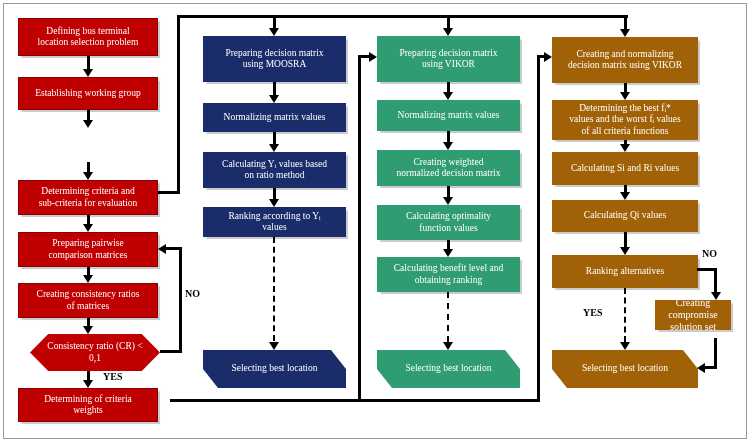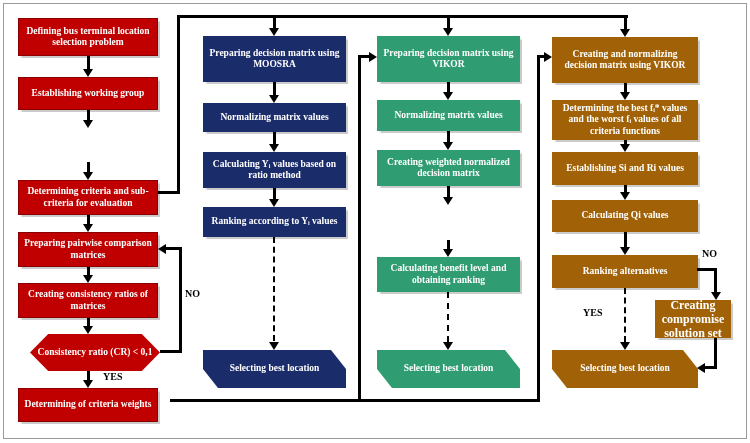--- a/index.html
+++ b/index.html
@@ -1,20 +1,20 @@
 <!DOCTYPE html>
 <html><head>
 <meta charset="utf-8">
 <style>
   html,body{margin:0;padding:0;background:#fff;}
   .canvas{position:relative;width:750px;height:443px;background:#fff;overflow:hidden;
           font-family:"Liberation Serif","DejaVu Serif",serif;}
   .frame{position:absolute;left:3px;top:3px;width:742px;height:434px;border:1px solid #9a9a9a;}
   .bx{position:absolute;display:flex;align-items:center;justify-content:center;text-align:center;
-      color:#fff;font-weight:bold;font-size:9.5px;line-height:1.18;padding:2px 5px;box-sizing:border-box;
+      color:#fff;font-weight:normal;font-size:9.5px;line-height:1.18;padding:2px 14px;box-sizing:border-box;
       box-shadow:1.5px 1.5px 1px rgba(140,140,140,.45);}
   .red{background:#c00000;border:1px solid #8a0000;}
   .navy{background:#1b2c6b;}
   .green{background:#2f9c72;}
   .blue{background:#a16207;}
   .hex{clip-path:polygon(0% 50%,14% 0%,86% 0%,100% 50%,86% 100%,14% 100%);
        box-shadow:none;filter:drop-shadow(1.5px 1.5px 1px rgba(140,140,140,.55));border:none;}
   .card{clip-path:polygon(0 0,calc(100% - 15px) 0,100% 19px,100% 100%,15px 100%,0 calc(100% - 19px));
         box-shadow:none;filter:drop-shadow(1.5px 1.5px 1px rgba(140,140,140,.55));}
   .ln{position:absolute;background:#000;}
@@ -88,40 +88,41 @@
   <div class="ln" style="left:272.5px;top:132px;width:3px;height:12px"></div>
     <div class="hd hd-down" style="left:269px;top:144px"></div>
   <div class="ln" style="left:272.5px;top:188px;width:3px;height:11px"></div>
     <div class="hd hd-down" style="left:269px;top:199px"></div>
   <div class="dln" style="left:272.5px;top:237px;height:104px"></div>
     <div class="hd hd-down" style="left:269px;top:342px"></div>
 
   <div class="bx green" style="left:377px;top:36px;width:143px;height:46px">Preparing decision matrix using VIKOR</div>
   <div class="bx green" style="left:377px;top:100px;width:143px;height:31px">Normalizing matrix values</div>
   <div class="bx green" style="left:377px;top:150px;width:143px;height:36px">Creating weighted normalized decision matrix</div>
+  <div class="bx green" style="left:377px;top:205px;width:143px;height:35px">Calculating optimality function values</div>
   <div class="bx green" style="left:377px;top:257px;width:143px;height:35px">Calculating benefit level and obtaining ranking</div>
   <div class="bx green card" style="left:377px;top:350px;width:143px;height:38px">Selecting best location</div>
 
   <div class="ln" style="left:446.5px;top:82px;width:3px;height:10px"></div>
     <div class="hd hd-down" style="left:443px;top:92px"></div>
   <div class="ln" style="left:446.5px;top:131px;width:3px;height:11px"></div>
     <div class="hd hd-down" style="left:443px;top:142px"></div>
   <div class="ln" style="left:446.5px;top:186px;width:3px;height:11px"></div>
     <div class="hd hd-down" style="left:443px;top:197px"></div>
   <div class="ln" style="left:446.5px;top:240px;width:3px;height:9px"></div>
     <div class="hd hd-down" style="left:443px;top:249px"></div>
   <div class="dln" style="left:446.5px;top:292px;height:50px"></div>
     <div class="hd hd-down" style="left:443px;top:342px"></div>
 
   <div class="bx blue" style="left:552px;top:37px;width:146px;height:46px">Creating and normalizing decision matrix using VIKOR</div>
   <div class="bx blue" style="left:552px;top:100px;width:146px;height:40px">Determining the best fᵢ* values and the worst fᵢ values of all criteria functions</div>
-  <div class="bx blue" style="left:552px;top:152px;width:146px;height:33px">Establishing Si and Ri values</div>
+  <div class="bx blue" style="left:552px;top:152px;width:146px;height:33px">Calculating Si and Ri values</div>
   <div class="bx blue" style="left:552px;top:200px;width:146px;height:32px">Calculating Qi values</div>
   <div class="bx blue" style="left:552px;top:255px;width:146px;height:33px">Ranking alternatives</div>
-  <div class="bx blue" style="left:655px;top:300px;width:76px;height:38px;font-size:12px">Creating compromise solution set</div>
+  <div class="bx blue" style="left:655px;top:300px;width:76px;height:30px;font-size:10px">Creating compromise solution set</div>
   <div class="bx blue card" style="left:552px;top:350px;width:146px;height:38px">Selecting best location</div>
 
   <div class="ln" style="left:623.5px;top:83px;width:3px;height:9px"></div>
     <div class="hd hd-down" style="left:620px;top:92px"></div>
   <div class="ln" style="left:623.5px;top:140px;width:3px;height:4px"></div>
     <div class="hd hd-down" style="left:620px;top:144px"></div>
   <div class="ln" style="left:623.5px;top:185px;width:3px;height:7px"></div>
     <div class="hd hd-down" style="left:620px;top:192px"></div>
   <div class="ln" style="left:623.5px;top:232px;width:3px;height:15px"></div>
     <div class="hd hd-down" style="left:620px;top:247px"></div>

